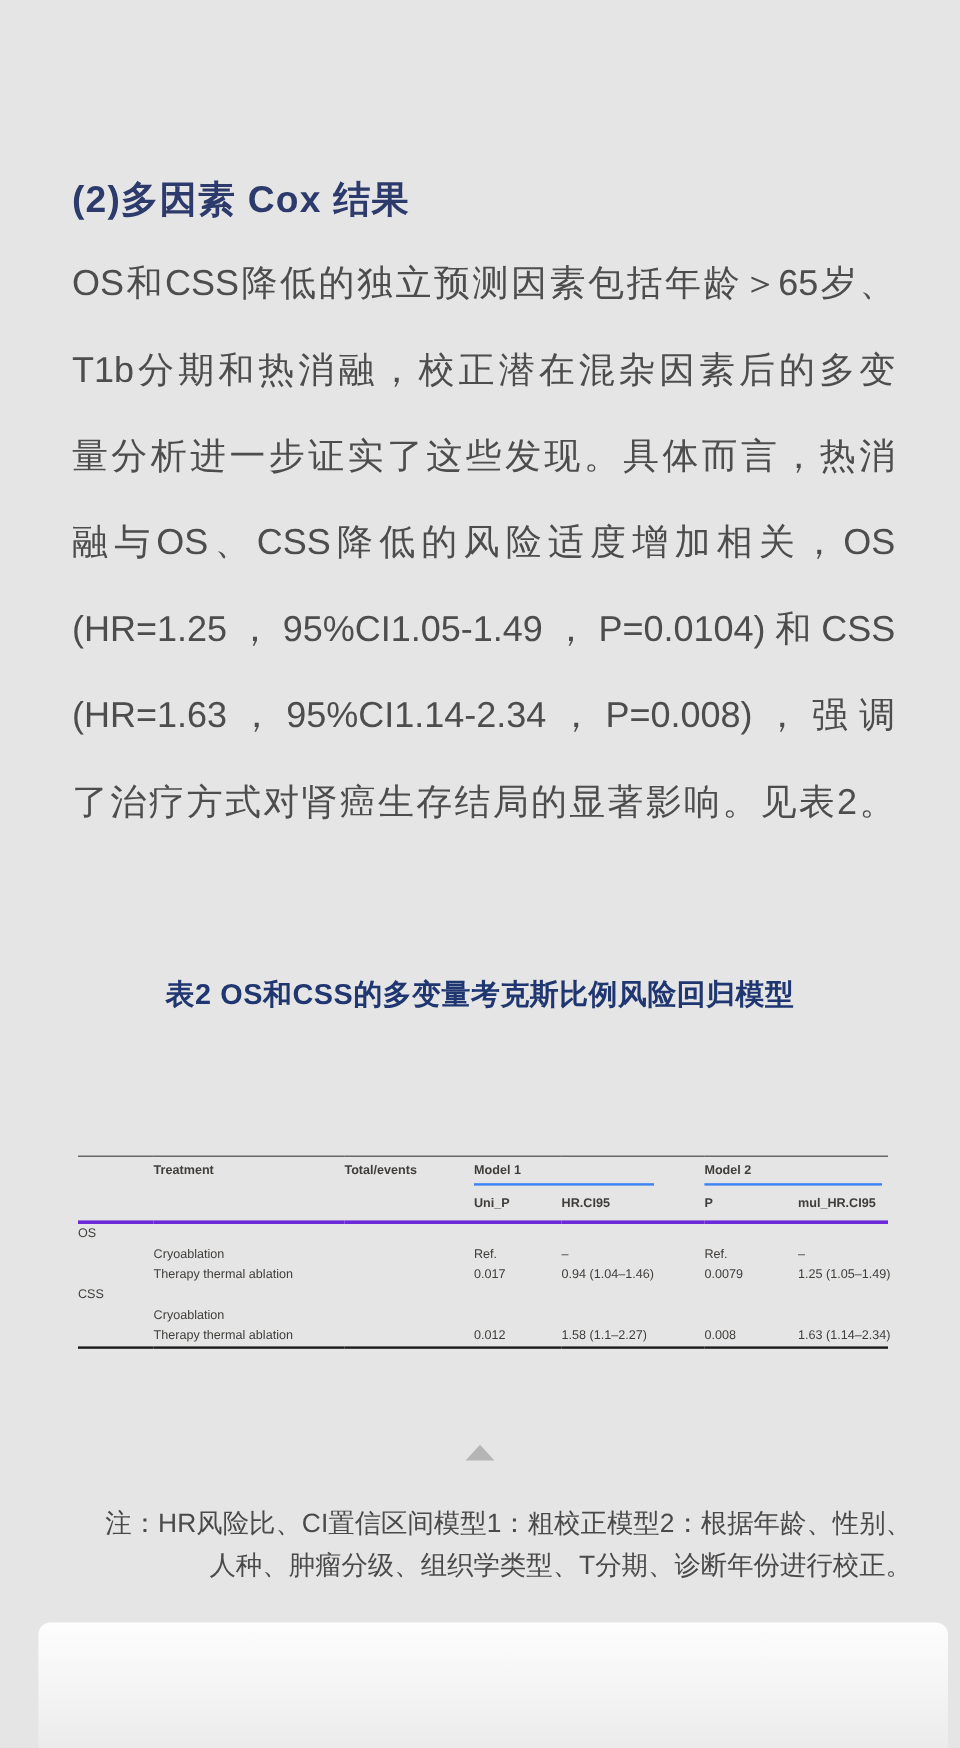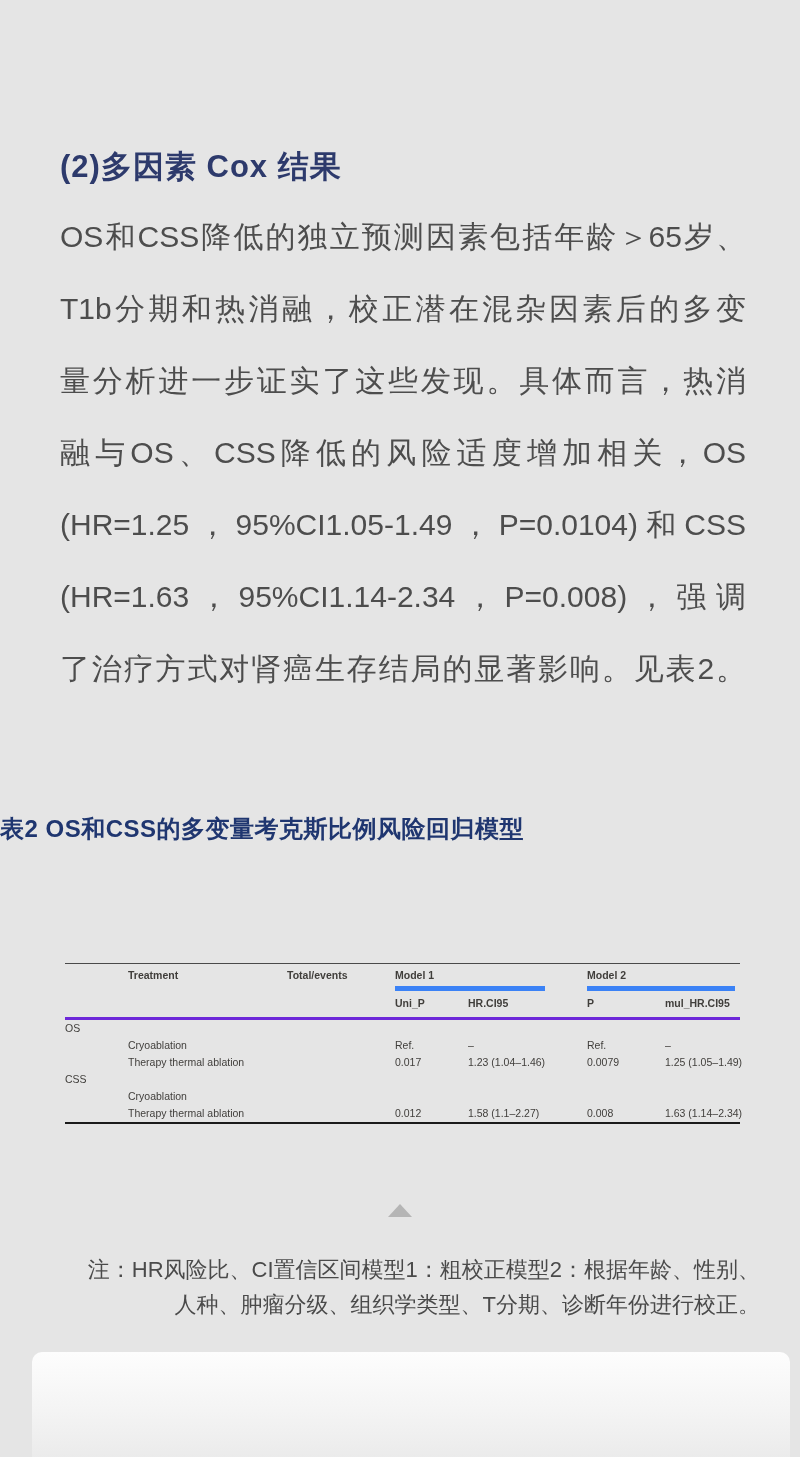--- a/index.html
+++ b/index.html
@@ -11,36 +11,36 @@
     position:absolute; left:60px; top:146px;
     font-size:31px; font-weight:bold; color:#2d3a6c; letter-spacing:1px;
     white-space:nowrap;
   }
   .para { position:absolute; left:60px; top:201px; width:686px; color:#4d4d4d; font-size:30px; }
   .para-line {
     height:72px; line-height:72px; overflow:hidden;
     text-align:justify; text-align-last:justify; text-justify:inter-character;
   }
   .table-title {
-    position:absolute; left:0; right:0; top:813px; text-align:left;
+    position:absolute; left:0; right:0; top:813px; text-align:center;
     font-size:24px; font-weight:bold; color:#1f3670; letter-spacing:0.5px;
   }
   .table-wrap { position:absolute; left:65px; top:963px; width:675px; }
   table.cox {
     width:675px; border-collapse:collapse; table-layout:fixed;
     font-size:10.5px; color:#403e3b; line-height:1;
   }
   table.cox th, table.cox td {
     text-align:left; padding:0; margin:0; white-space:nowrap; overflow:visible;
   }
   table.cox .h1 th {
     font-weight:bold; height:26px; vertical-align:top; padding-top:6px;
     border-top:1px solid #4a4a4a;
   }
-  table.cox .h1 .group-label { display:block; border-bottom:5px solid #3b82f6; padding-bottom:5px; }
+  table.cox .h1 .group-label { display:block; border-bottom:2px solid #3b82f6; padding-bottom:5px; }
   table.cox .h1 th.model1 .group-label { margin-right:42px; }
   table.cox .h1 th.model2 .group-label { margin-right:5px; }
   table.cox .h2 th {
     font-weight:bold; height:19px; vertical-align:top; padding-top:2px;
     border-bottom:3px solid #6d28d9;
   }
   table.cox tbody td { height:17px; vertical-align:middle; }
   table.cox tbody tr:last-child td { border-bottom:2.5px solid #1b1b1b; }
   .collapse-triangle {
     position:absolute; left:388px; top:1204px; width:0; height:0;
@@ -137,21 +137,21 @@
             <td>–</td>
             <td>Ref.</td>
             <td>–</td>
           </tr>
 
           <tr>
             <td></td>
             <td>Therapy thermal ablation</td>
             <td></td>
             <td>0.017</td>
-            <td>1.23 (1.04–1.46)</td>
+            <td>0.94 (1.04–1.46)</td>
             <td>0.0079</td>
             <td>1.25 (1.05–1.49)</td>
           </tr>
 
           <tr>
             <td>CSS</td>
             <td></td>
             <td></td>
             <td></td>
             <td></td>

